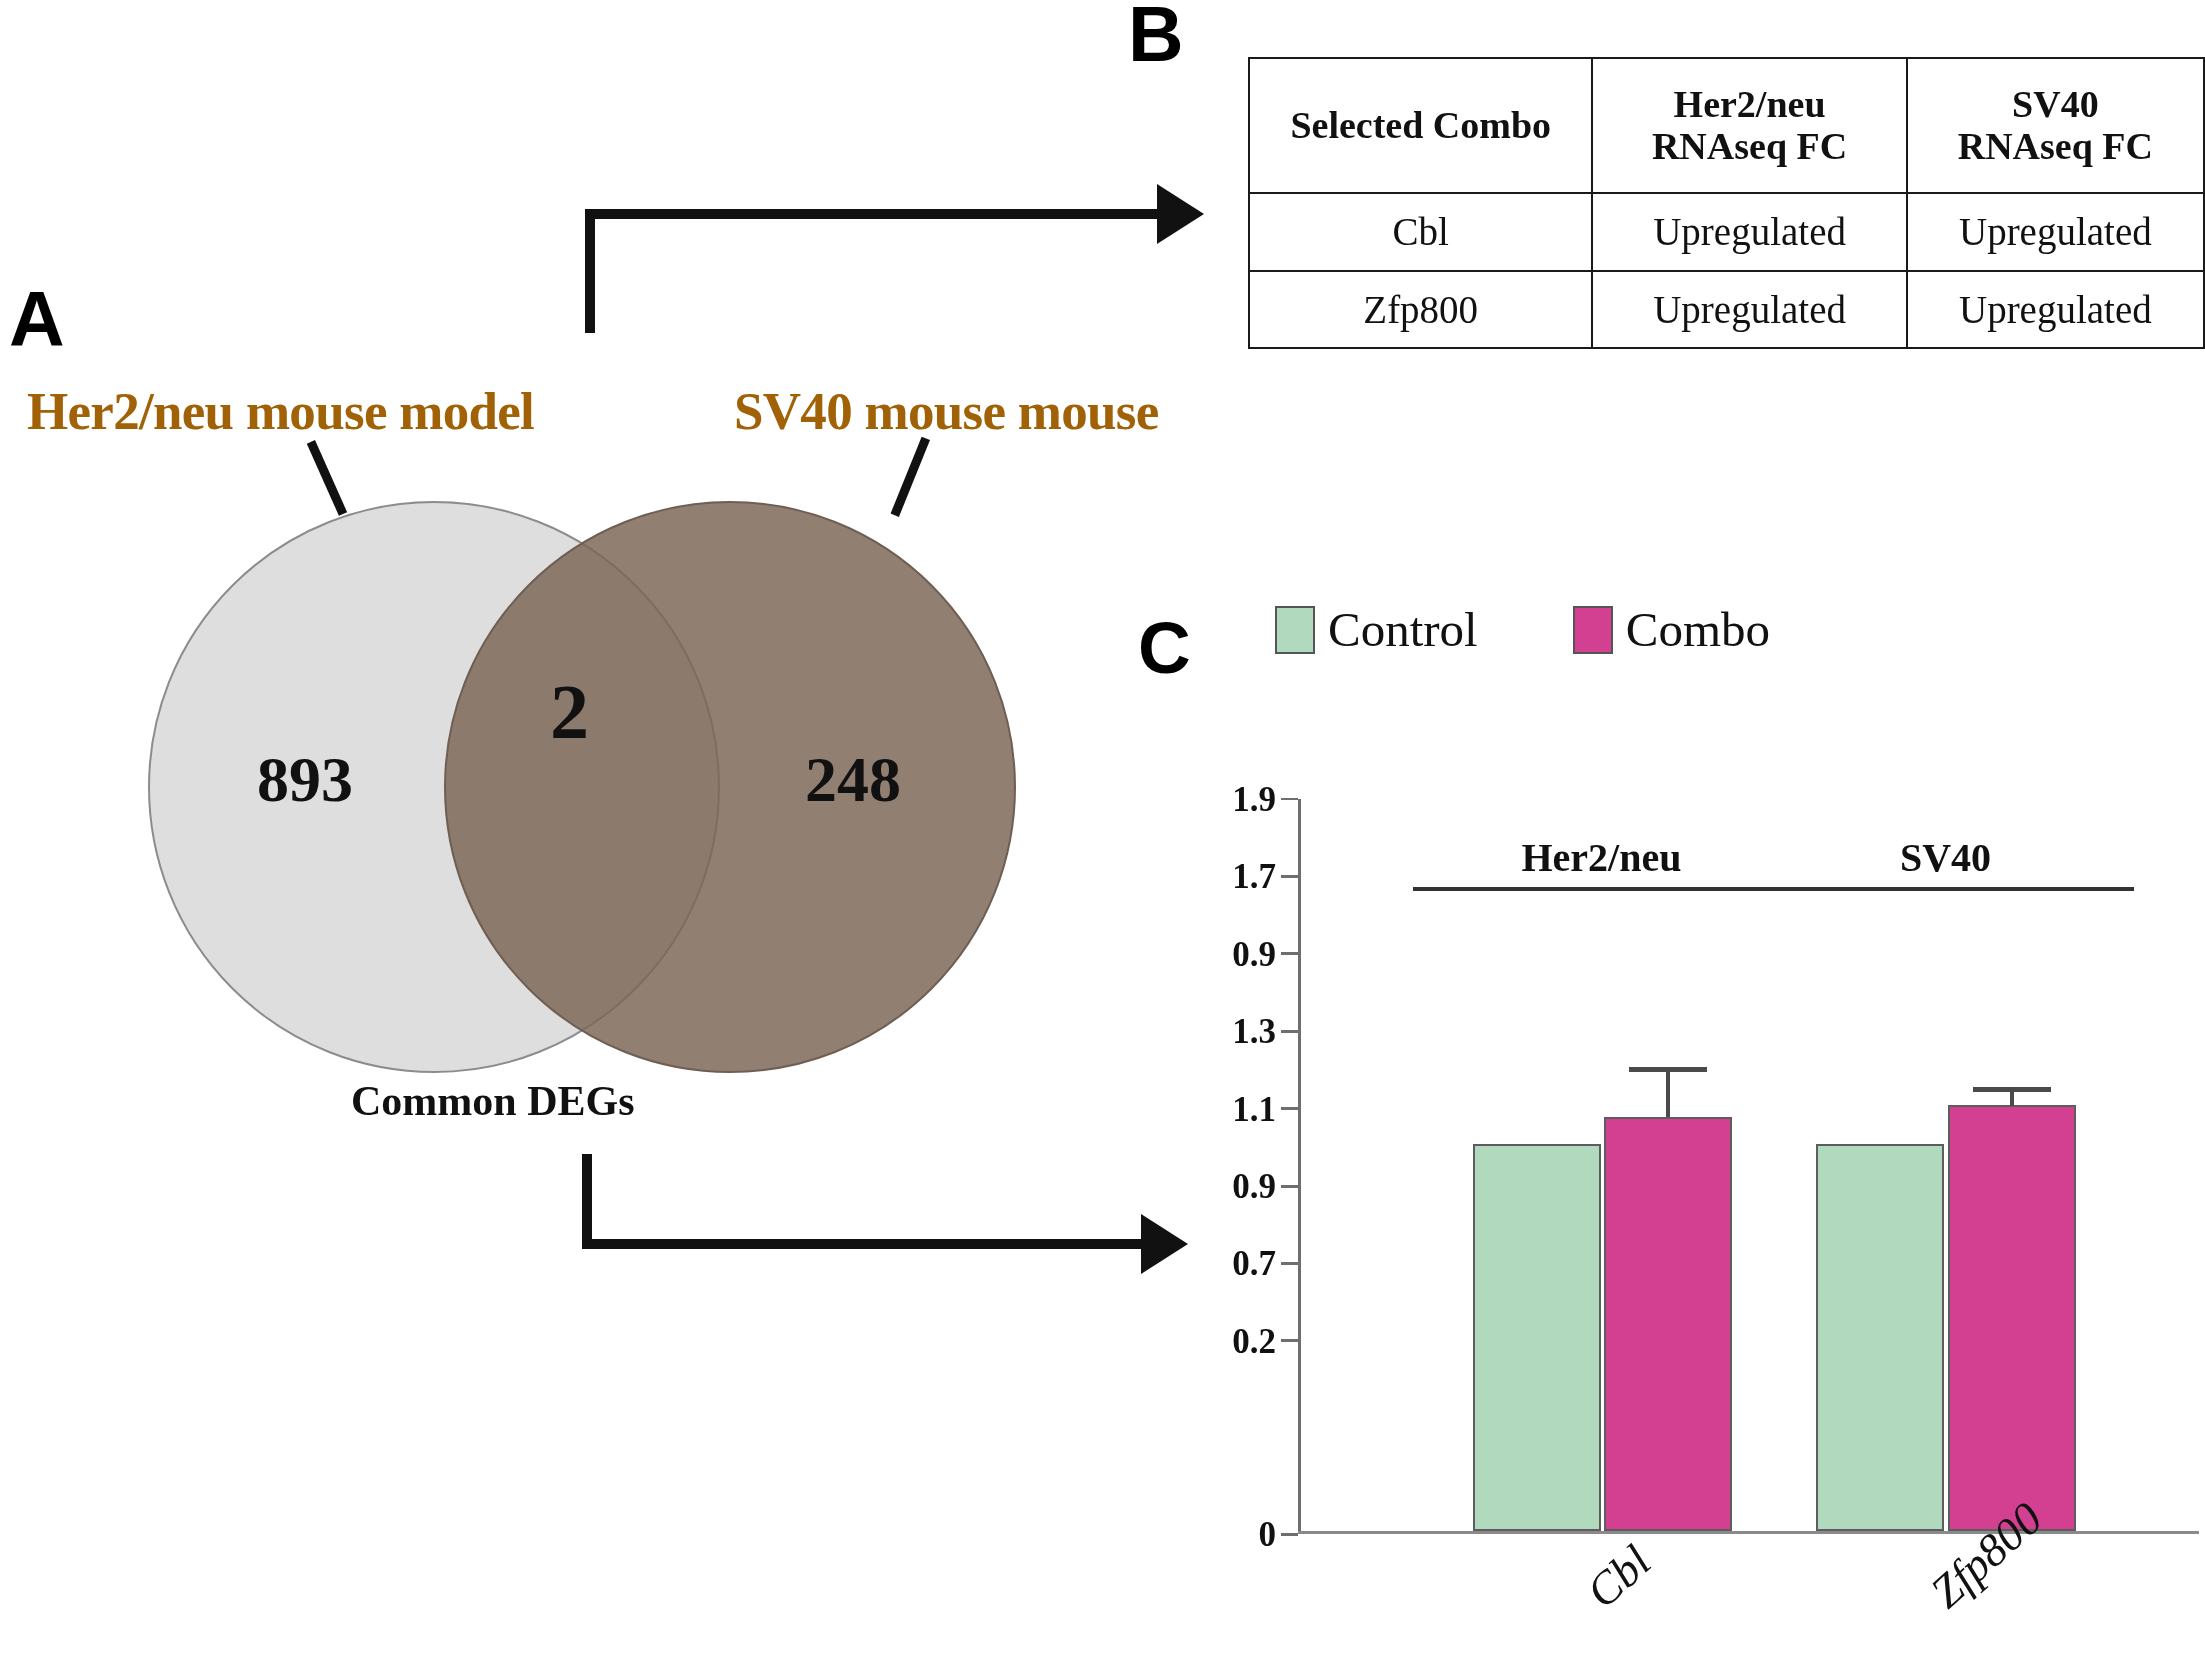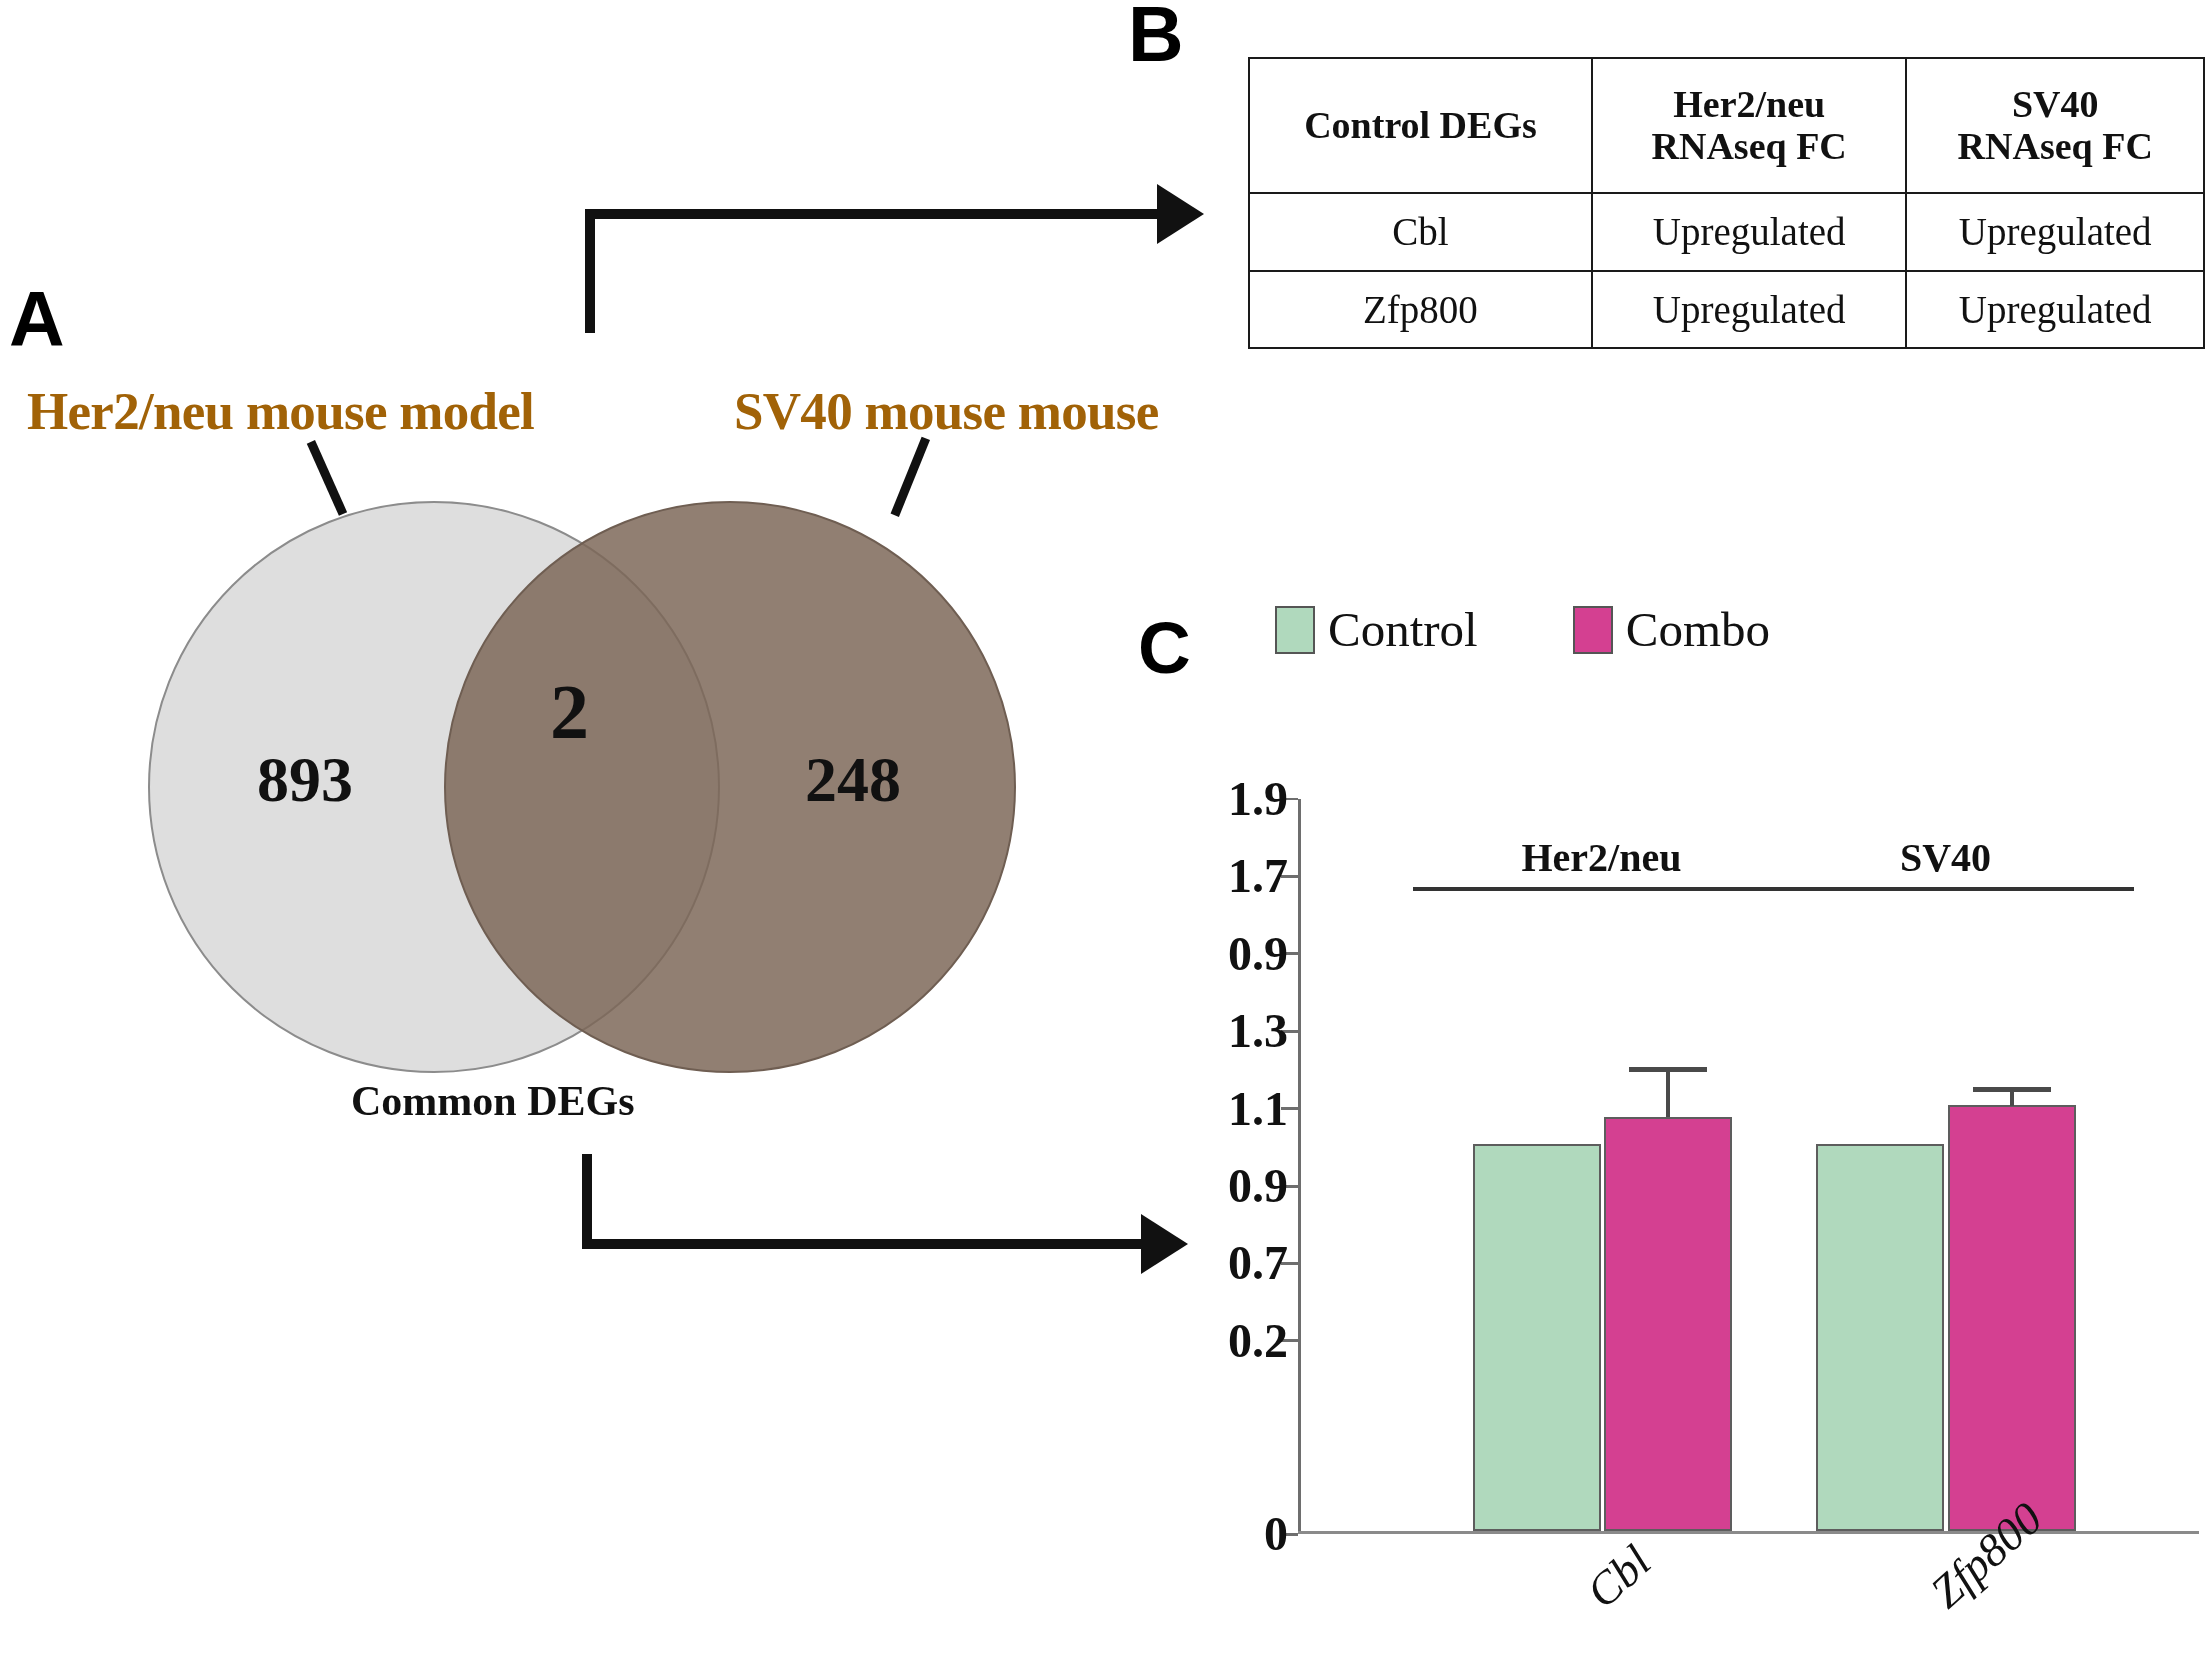--- a/index.html
+++ b/index.html
@@ -103,24 +103,24 @@
   .legend{position:absolute;left:65px;top:0;display:flex;gap:95px;align-items:center;}
   .legend-item{display:flex;align-items:center;gap:13px;}
   .legend-swatch{width:40px;height:48px;border:2.6px solid #555;box-sizing:border-box;}
   .legend-text{font-family:"Liberation Serif", serif;font-size:49px;color:#111;line-height:1;}
 
   .plot{position:absolute;left:88px;top:194px;width:881px;height:735px;}
   .axis-y{position:absolute;left:0;top:0;bottom:0;width:2.6px;background:#6e6e6e;}
   .axis-x{position:absolute;left:0;right:-19.5px;bottom:0;height:2.6px;background:#8a8a8a;}
   .tick{position:absolute;left:-17px;width:17px;height:2.6px;background:#6e6e6e;}
   .ytlabel{
-    position:absolute;right:100%;margin-right:10px;
+    position:absolute;right:100%;margin-right:22px;
     transform:translateY(-50%);
     font-family:"Liberation Serif", serif;
-    font-weight:bold;font-size:48px;color:#111;
+    font-weight:bold;font-size:35px;color:#111;
     white-space:nowrap;line-height:1;
   }
 
   .grouphead{position:absolute;text-align:center;}
   .grouphead .gh-text{
     font-family:"Liberation Serif", serif;font-weight:bold;
     font-size:40px;color:#111;line-height:1;display:block;
   }
   .grouphead .gh-rule{display:block;height:3.9px;background:#333;margin-top:9px;}
 
@@ -169,21 +169,21 @@
   <div class="elbow" id="arrow-to-chart" style="left:582px;top:1239px;">
     <div class="vbar"></div>
     <div class="hbar"></div>
     <div class="head"></div>
   </div>
 
   <table id="deg-table">
     <thead>
       <tr>
         <th>
-          <span>Control DEGs</span>
+          <span>Selected Combo</span>
         </th>
         <th>
           <span>Her2/neu</span><br>
           <span>RNAseq FC</span>
         </th>
         <th>
           <span>SV40</span><br>
           <span>RNAseq FC</span>
         </th>
       </tr>

